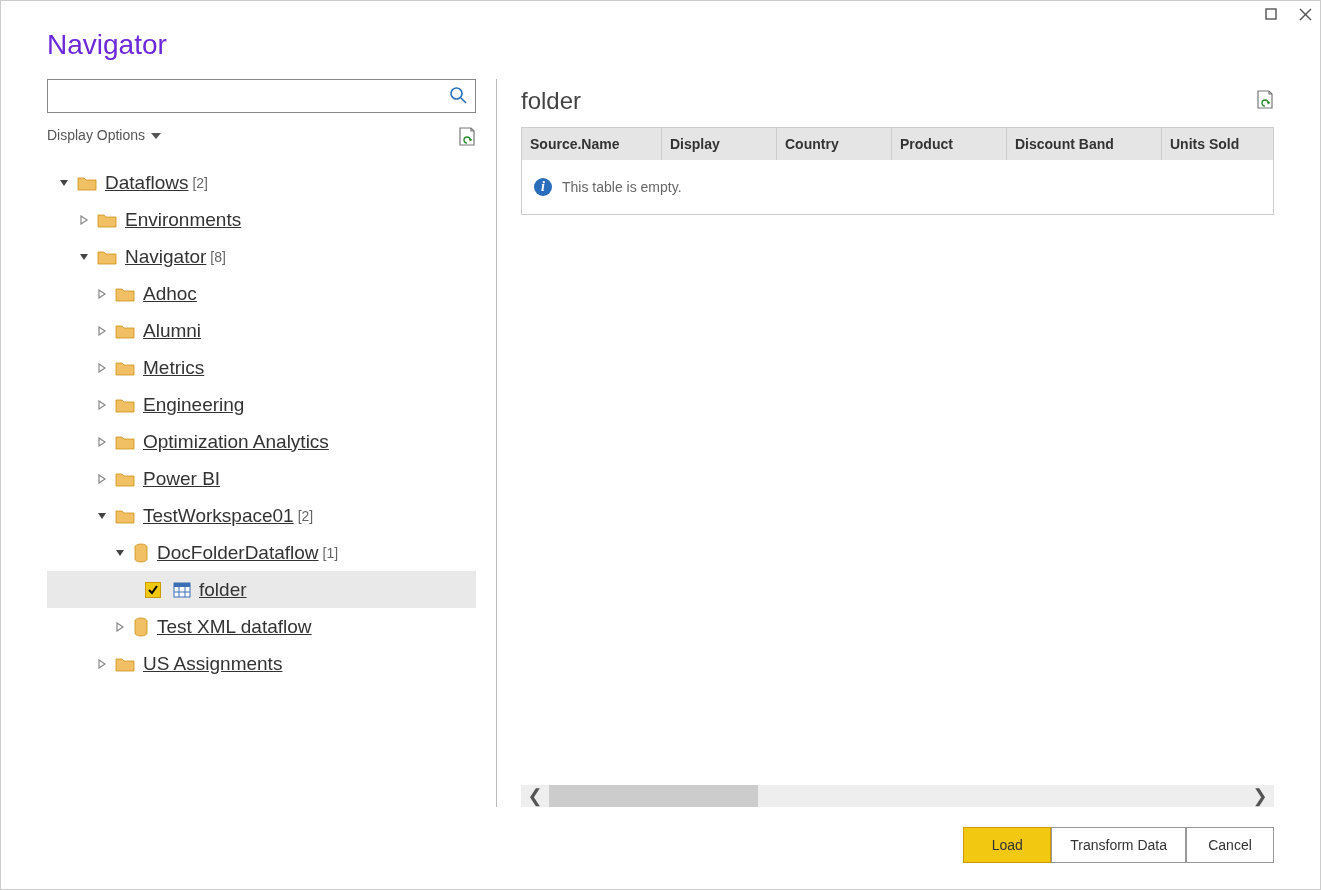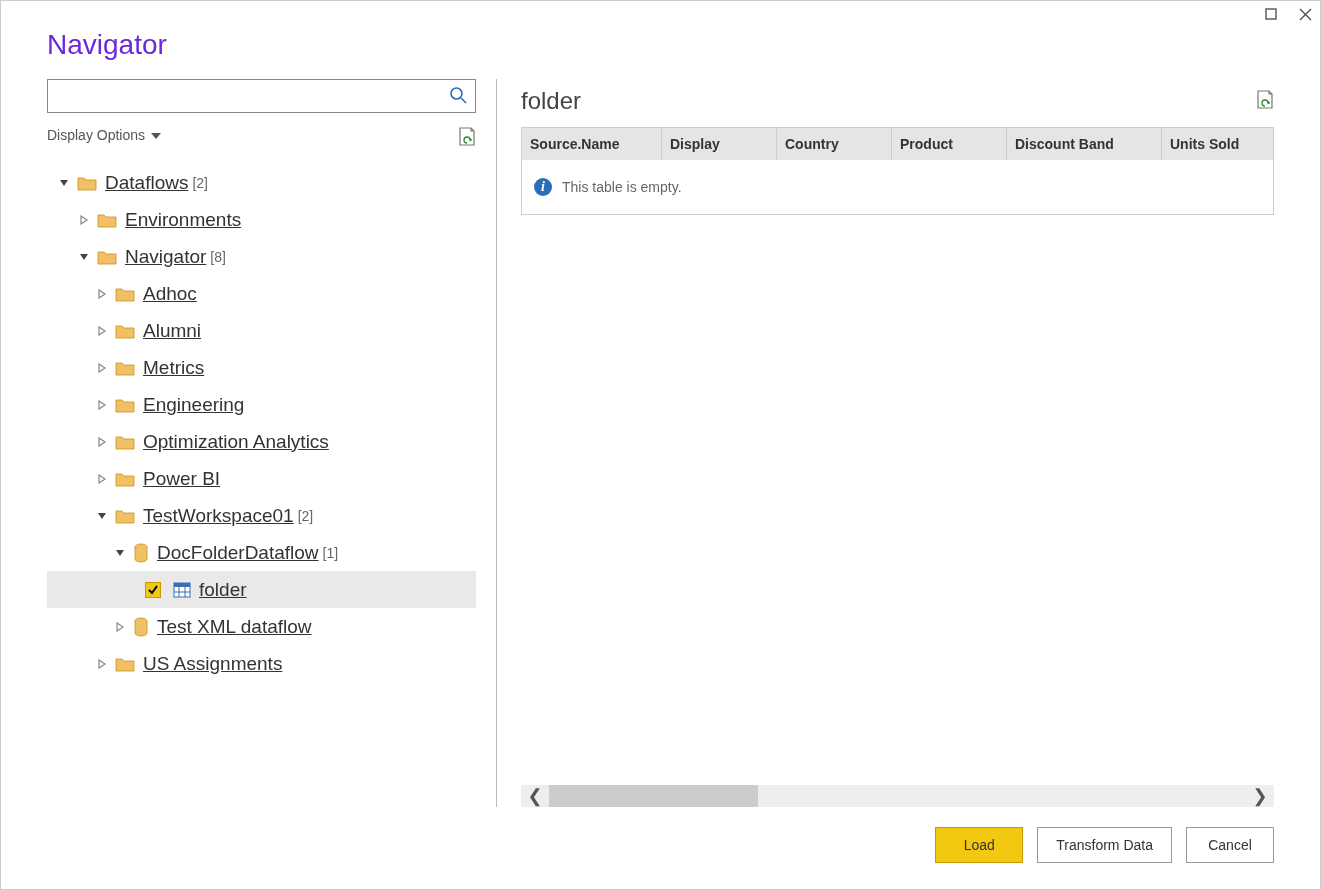--- a/index.html
+++ b/index.html
@@ -161,21 +161,21 @@
     flex:1; position: relative; height: 100%;
   }
   .hscroll .thumb {
     position: absolute; left: 0; top: 0;
     height: 100%; width: 30%;
     background: #ccc;
   }
 
   
   .footer {
-    display: flex; justify-content: flex-end; gap: 14px;
+    display: flex; justify-content: flex-end; 
     padding: 20px 46px 26px 46px;
   }
   .btn {
     min-width: 88px; height: 36px;
     padding: 0 18px;
     border: 1px solid #999;
     background: #fff;
     display: inline-flex; align-items: center; justify-content: center;
     font-size: 14px; color: #333;
     cursor: pointer;

